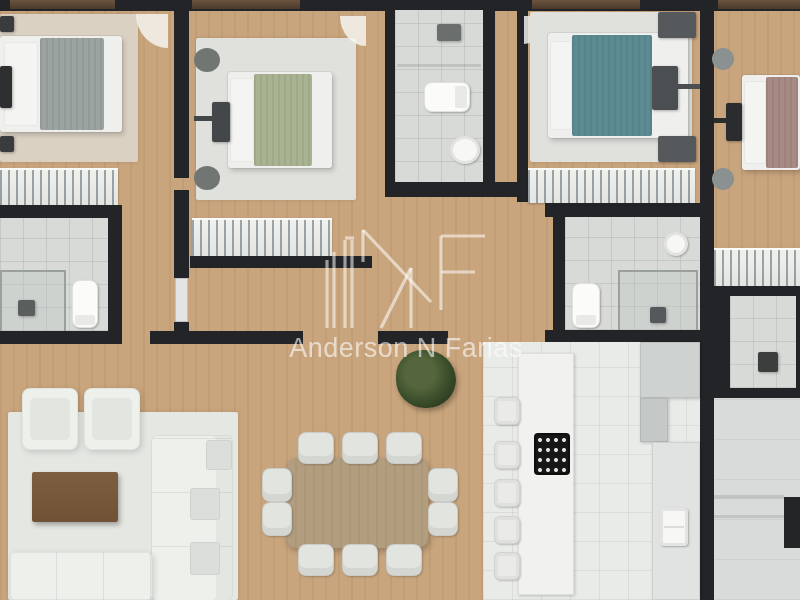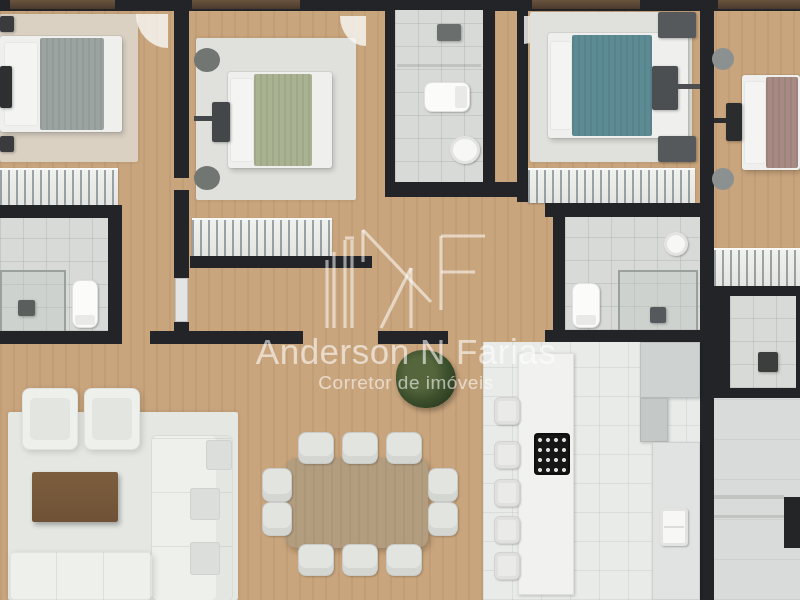--- a/index.html
+++ b/index.html
@@ -36,21 +36,21 @@
   .stool{background:#eaebe8;border:1px solid rgba(0,0,0,0.10);border-radius:6px;
          box-shadow:inset 0 0 0 3px rgba(0,0,0,0.04), 1px 1px 2px rgba(0,0,0,0.2);}
   .sofa{background:var(--sofa-white,#eef0ec);border-radius:5px;
         box-shadow:inset 0 0 0 1px rgba(0,0,0,0.05), 2px 2px 6px rgba(0,0,0,0.15);}
   .glassbox{border:2px solid #9aa09e;background:rgba(185,192,189,0.30);}
   .toilet{background:#fbfbf9;border-radius:8px;box-shadow:inset 0 0 0 1px rgba(0,0,0,0.10), 1px 1px 2px rgba(0,0,0,0.25);}
   .sink{background:#f7f8f5;box-shadow:inset 0 0 0 3px rgba(0,0,0,0.08), 1px 1px 2px rgba(0,0,0,0.25);}
   .counter{box-shadow:inset 0 0 0 1px rgba(0,0,0,0.08), 1px 1px 3px rgba(0,0,0,0.2);}
   .watermark{color:var(--watermark,rgba(255,255,255,0.55));text-align:center;z-index:50;
              text-shadow:0 0 1px rgba(255,255,255,0.1);}
-  .wm-line1{font-size:35px;letter-spacing:0.5px;line-height:1.05;}
+  .wm-line1{font-size:27px;letter-spacing:0.5px;line-height:1.05;}
   .wm-line2{font-size:19px;letter-spacing:0.5px;line-height:1.25;}
   .wm-line3{font-size:15px;letter-spacing:0.5px;line-height:1.3;}
   .cooktop{background:var(--cooktop,#161617)
              radial-gradient(circle at 4px 5px, #dcdcda 1.6px, transparent 2.4px);
            background-size:8px 10px;border-radius:2px;box-shadow:0 0 0 2px #0e0e0f;}
   .plant{background:radial-gradient(circle at 40% 40%, #55663c 0 30%, #3c4f2c 55%, #2c3b20 80%);
          border-radius:46% 54% 50% 50%;box-shadow:2px 3px 5px rgba(0,0,0,0.3);}
   .seam{background:rgba(0,0,0,0.10);}
 </style>
 </head>
@@ -214,16 +214,15 @@
       <path d="M24 16 H33"></path>
       <path d="M42 8 V40"></path>
       <path d="M42 8 L110 80"></path>
       <path d="M60 106 L90 46"></path>
       <path d="M90 46 V106"></path>
       <path d="M120 14 V88"></path>
       <path d="M120 14 H164"></path>
       <path d="M120 50 H154"></path>
     </svg>
     <div class="wm-line1">Anderson N Farias</div>
-    <div class="wm-line2">Corretor de imóveis</div>
   </div>
 
 </div>
 
 </body></html>

